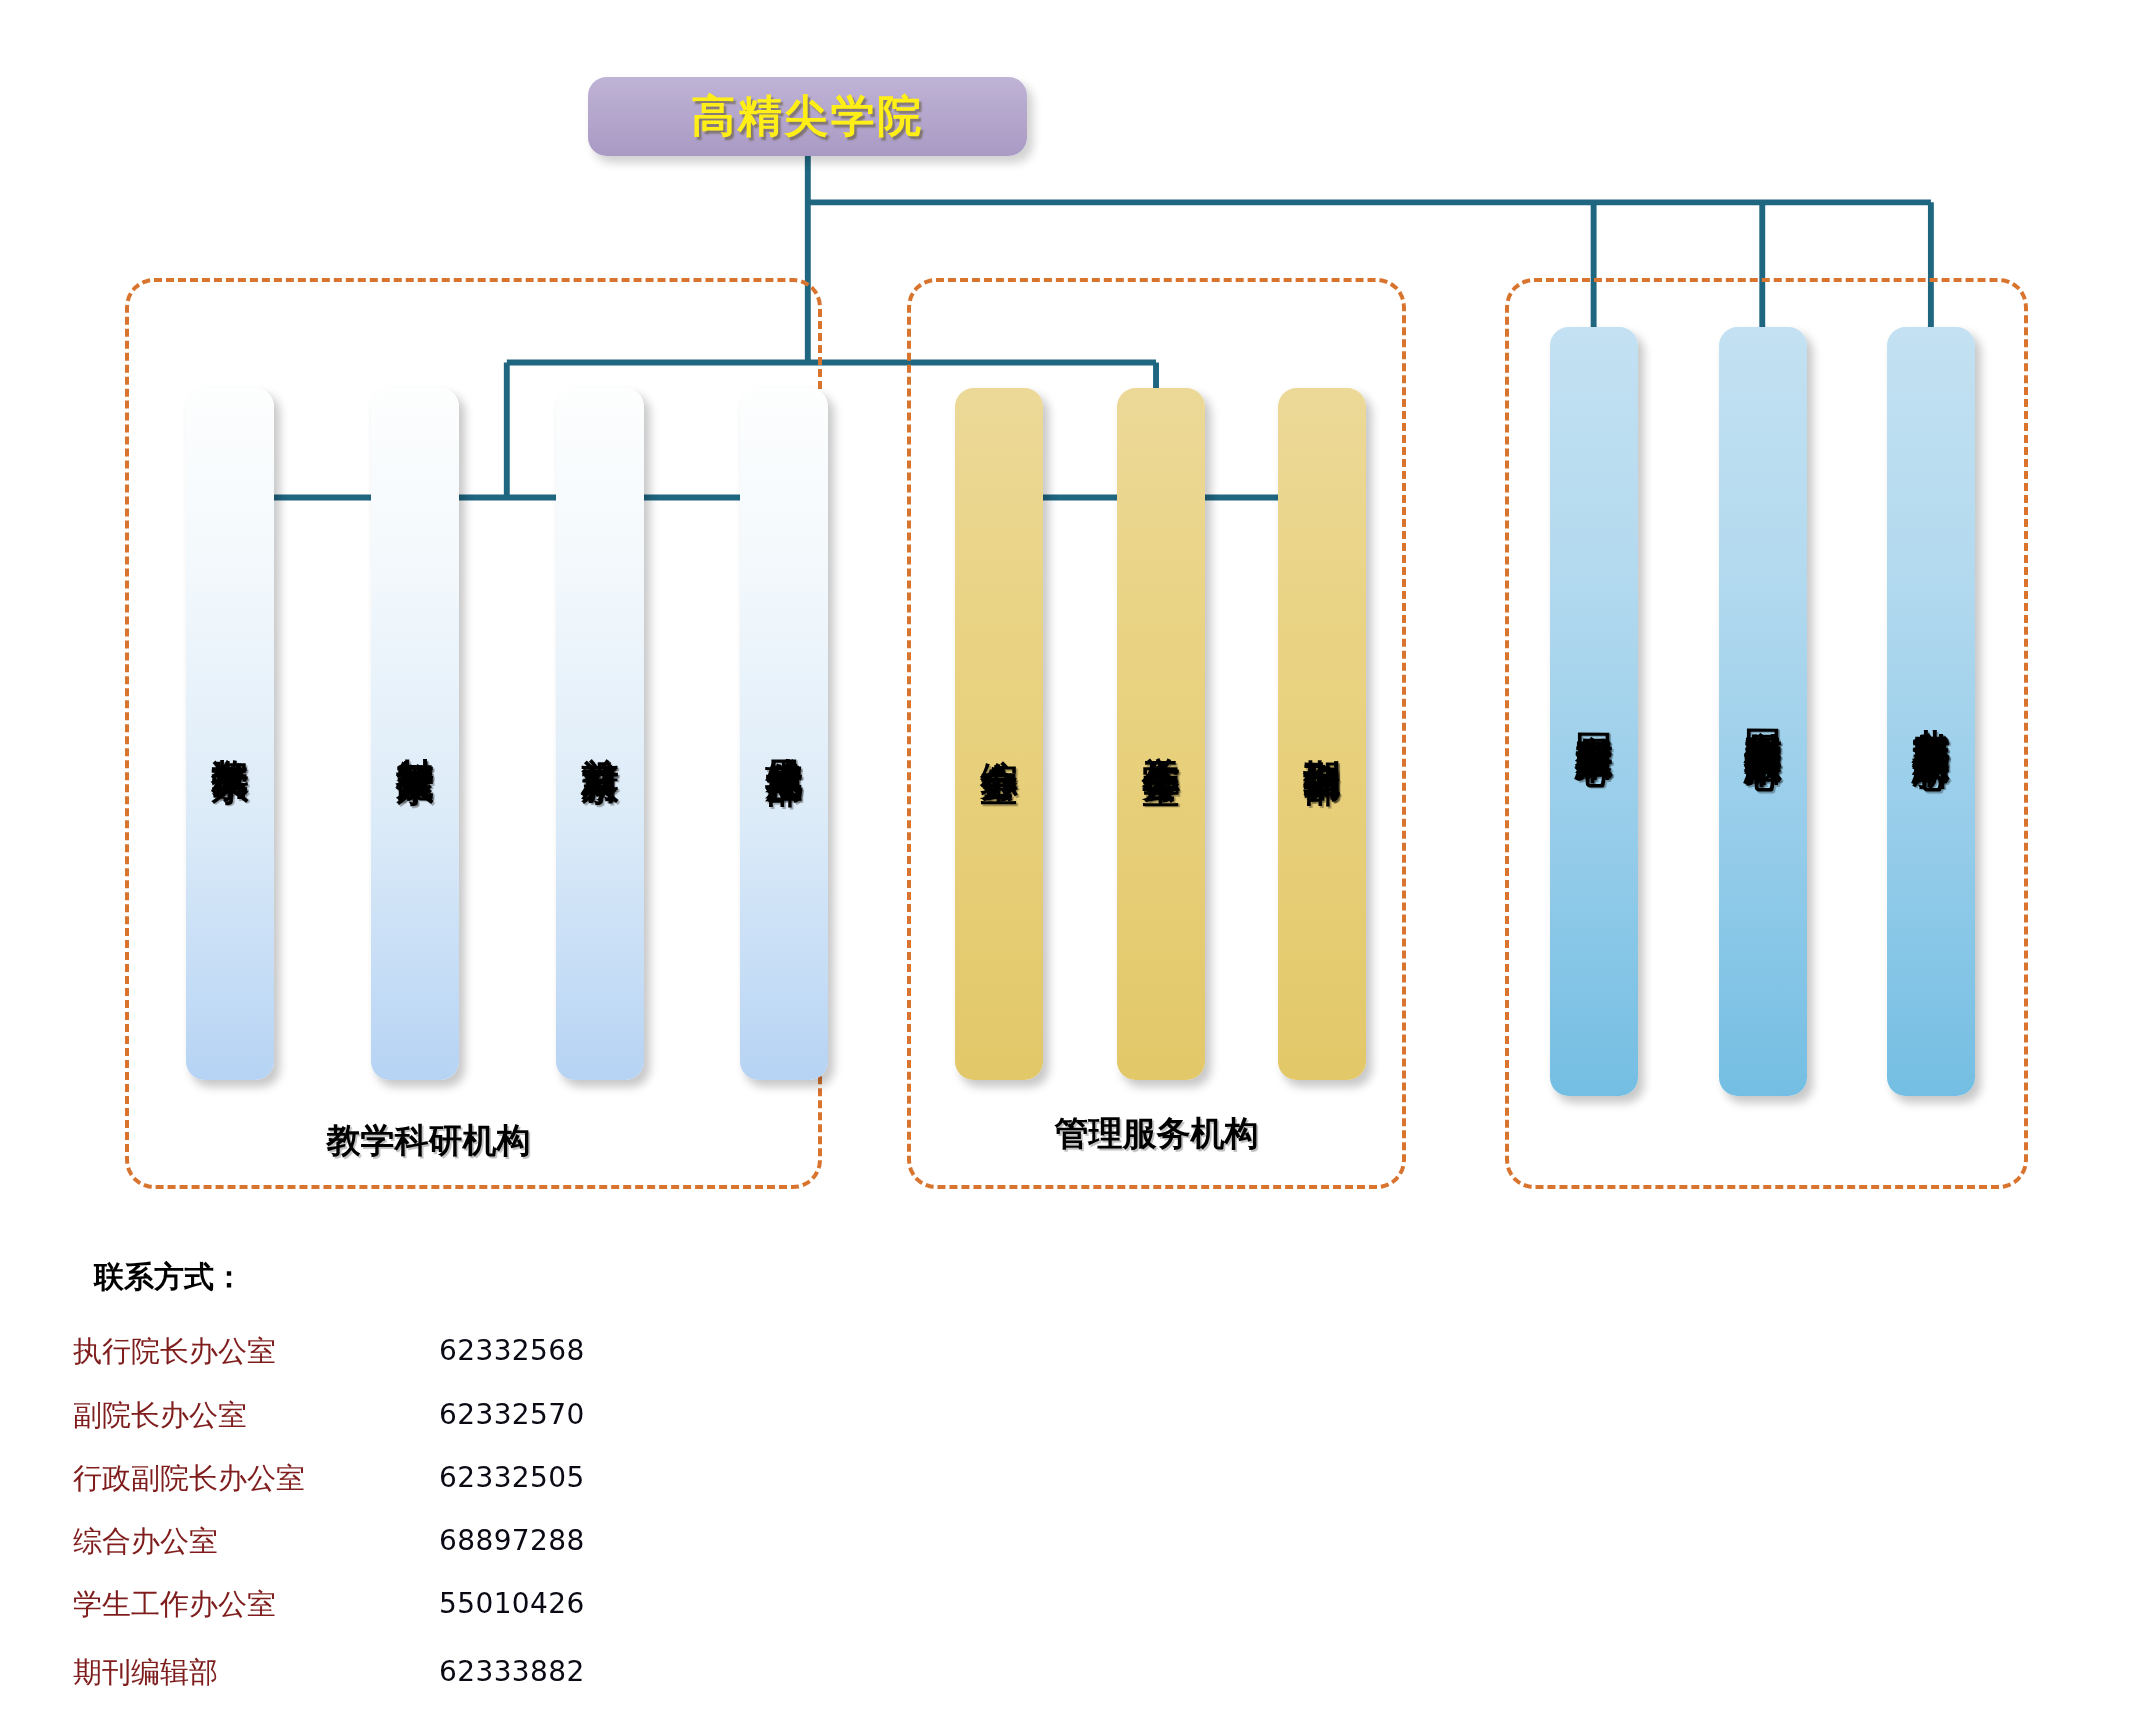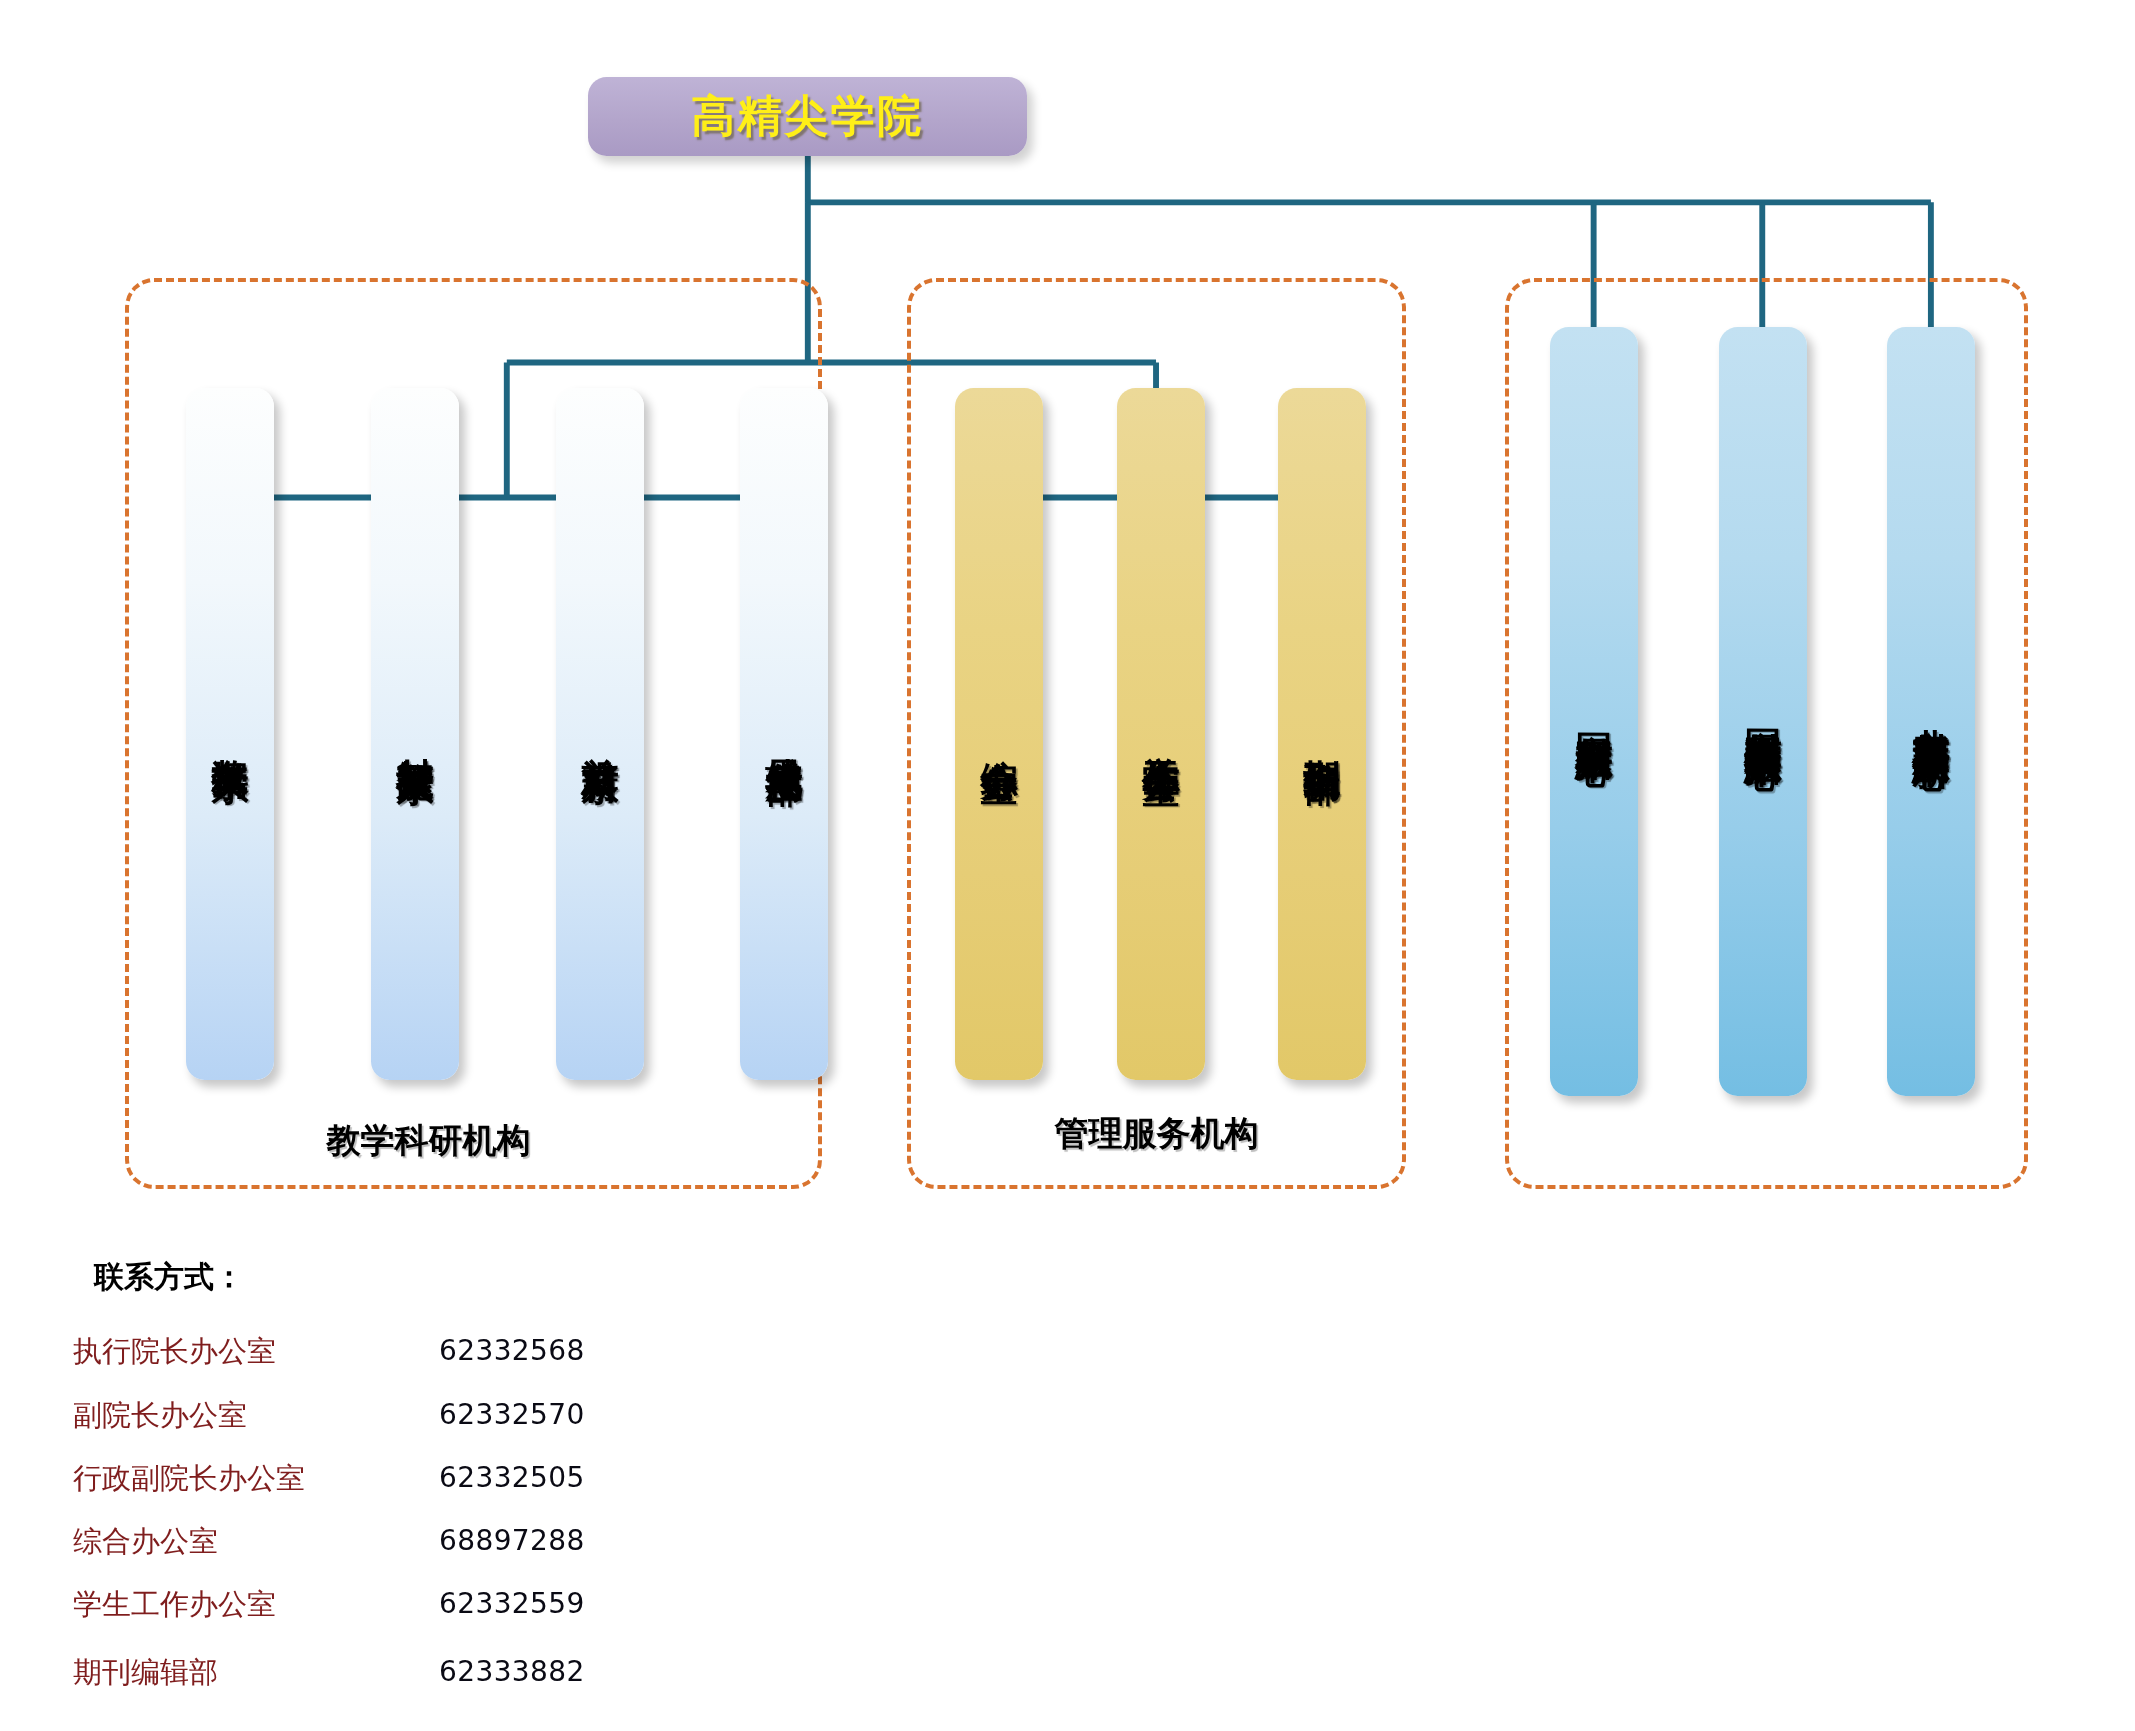--- a/index.html
+++ b/index.html
@@ -179,21 +179,21 @@
   <div class="contact-row" style="top:1459px;">
     <span class="contact-name">行政副院长办公室</span>
     <span class="contact-phone">62332505</span>
   </div>
   <div class="contact-row" style="top:1522px;">
     <span class="contact-name">综合办公室</span>
     <span class="contact-phone">68897288</span>
   </div>
   <div class="contact-row" style="top:1585px;">
     <span class="contact-name">学生工作办公室</span>
-    <span class="contact-phone">62332559</span>
+    <span class="contact-phone">55010426</span>
   </div>
   <div class="contact-row" style="top:1653px;">
     <span class="contact-name">期刊编辑部</span>
     <span class="contact-phone">62333882</span>
   </div>
 
 </div>
 
 
 </body></html>

